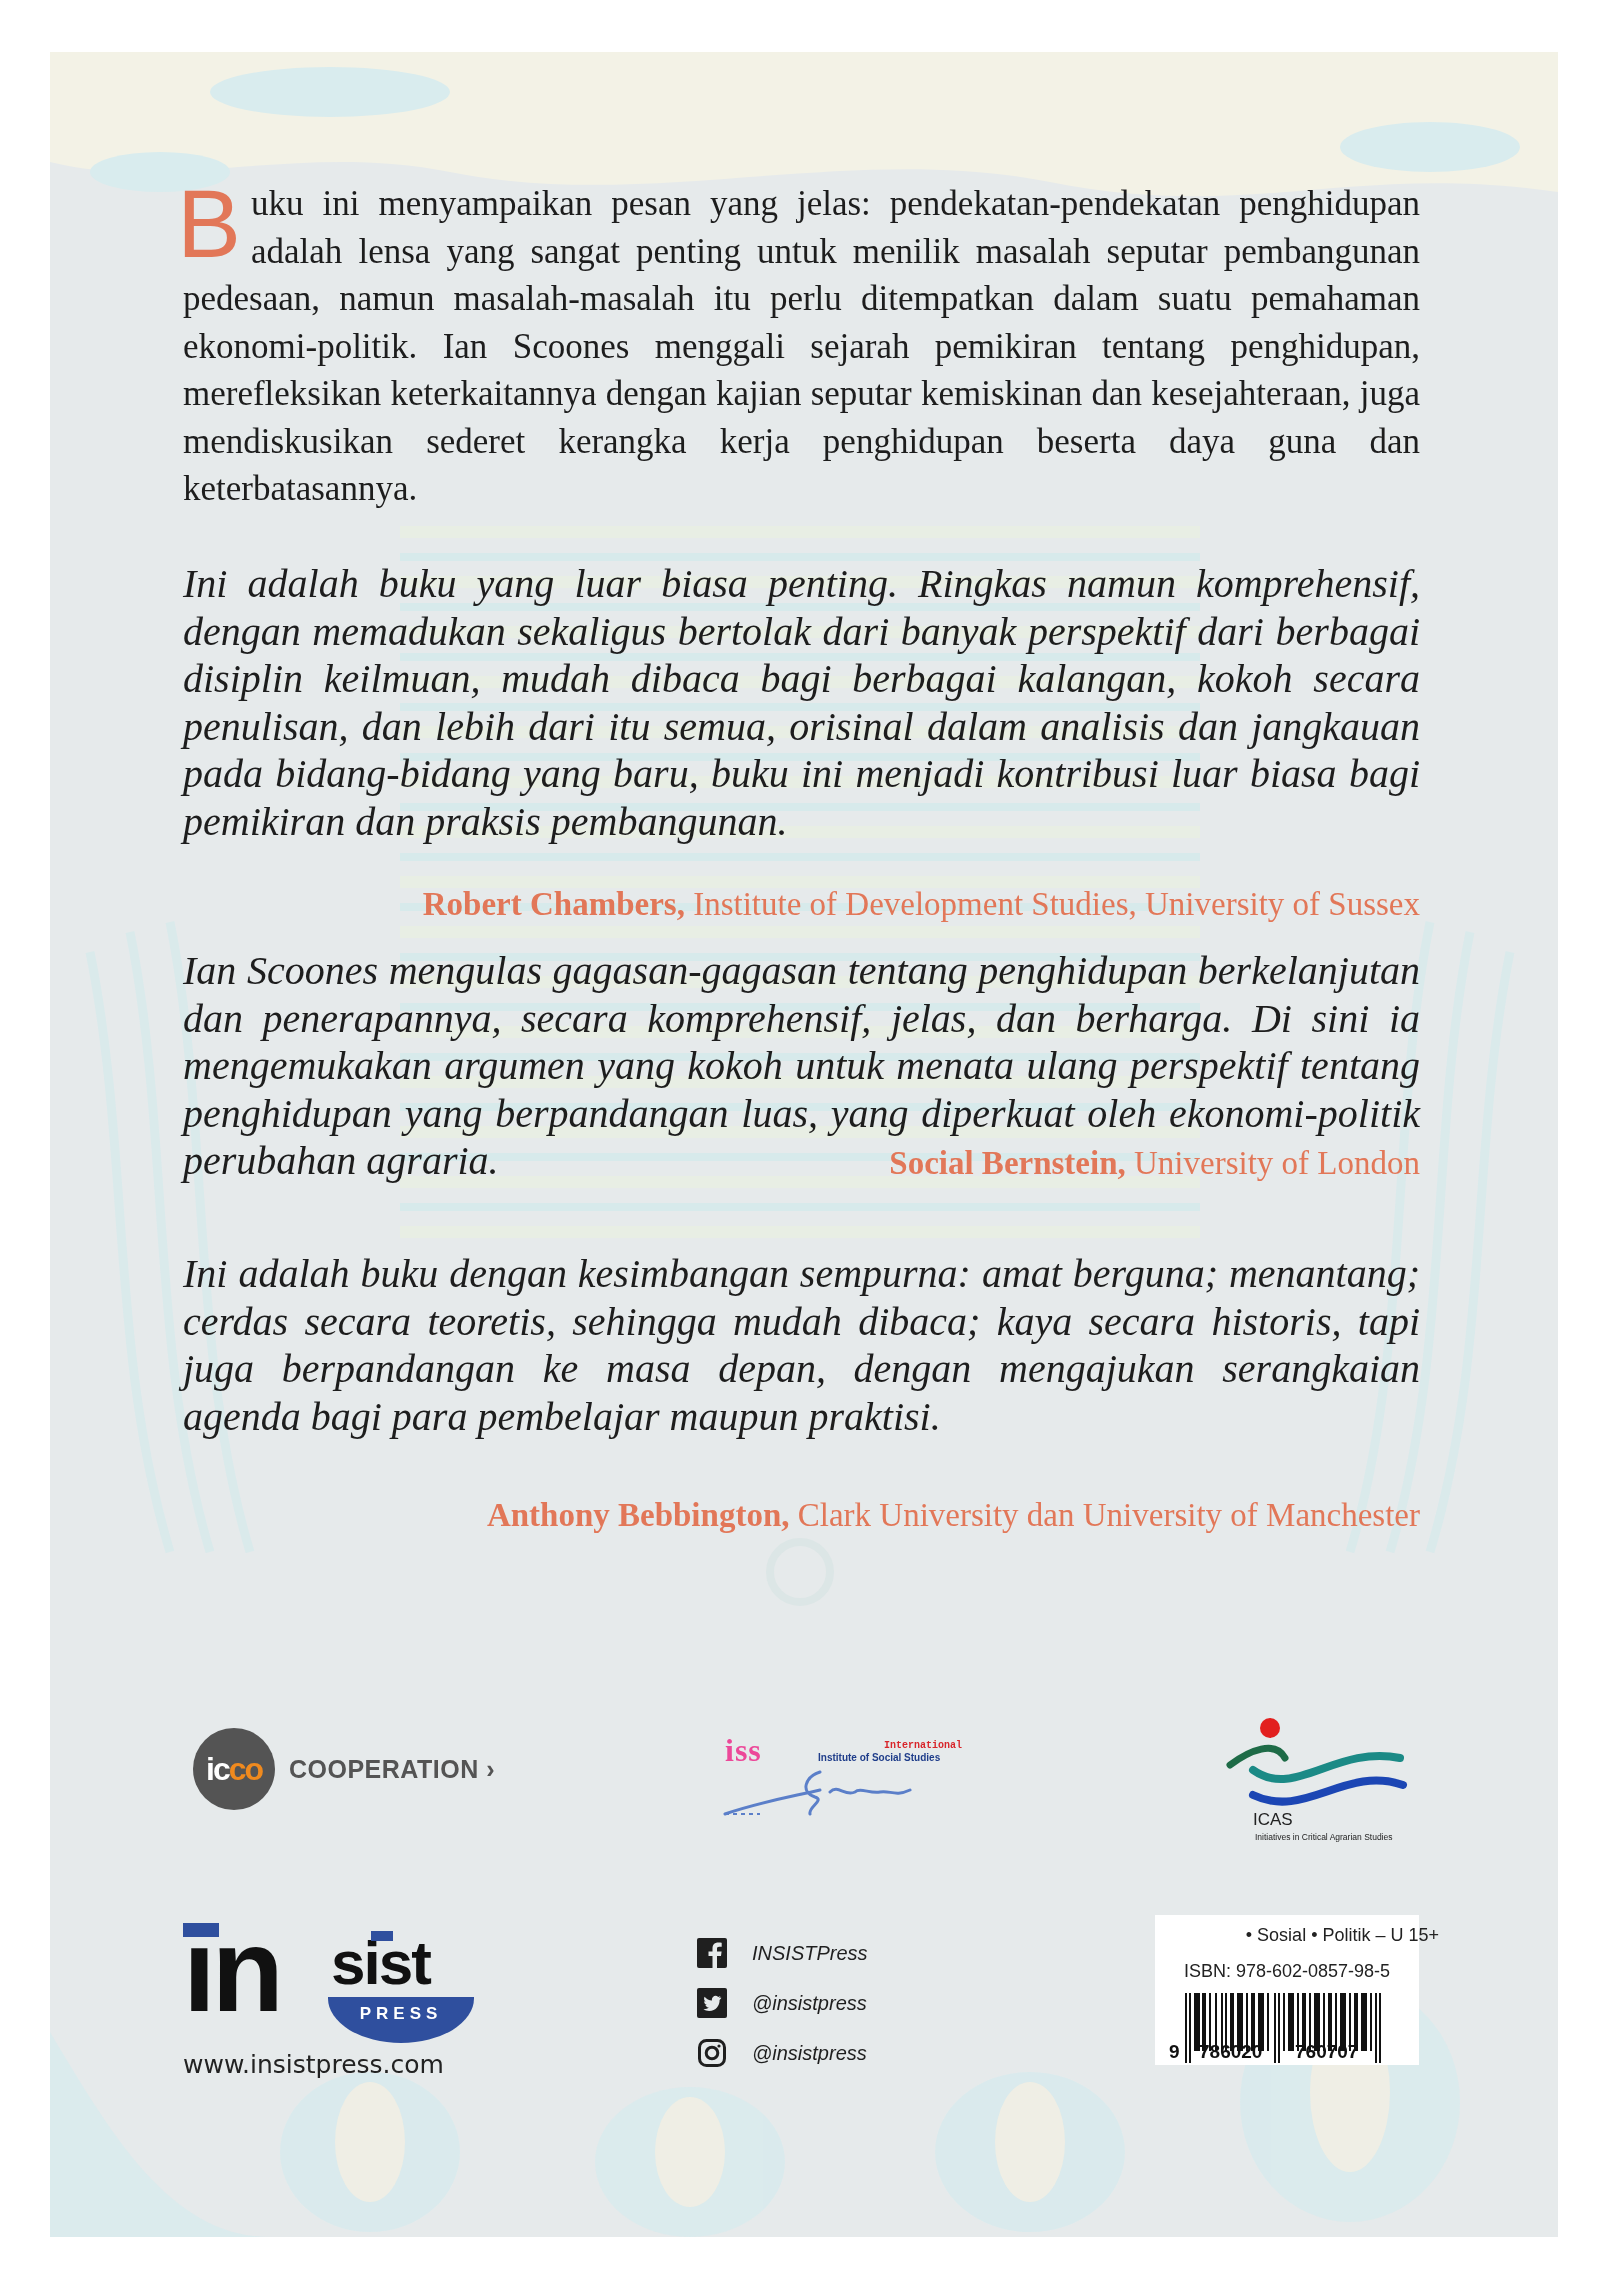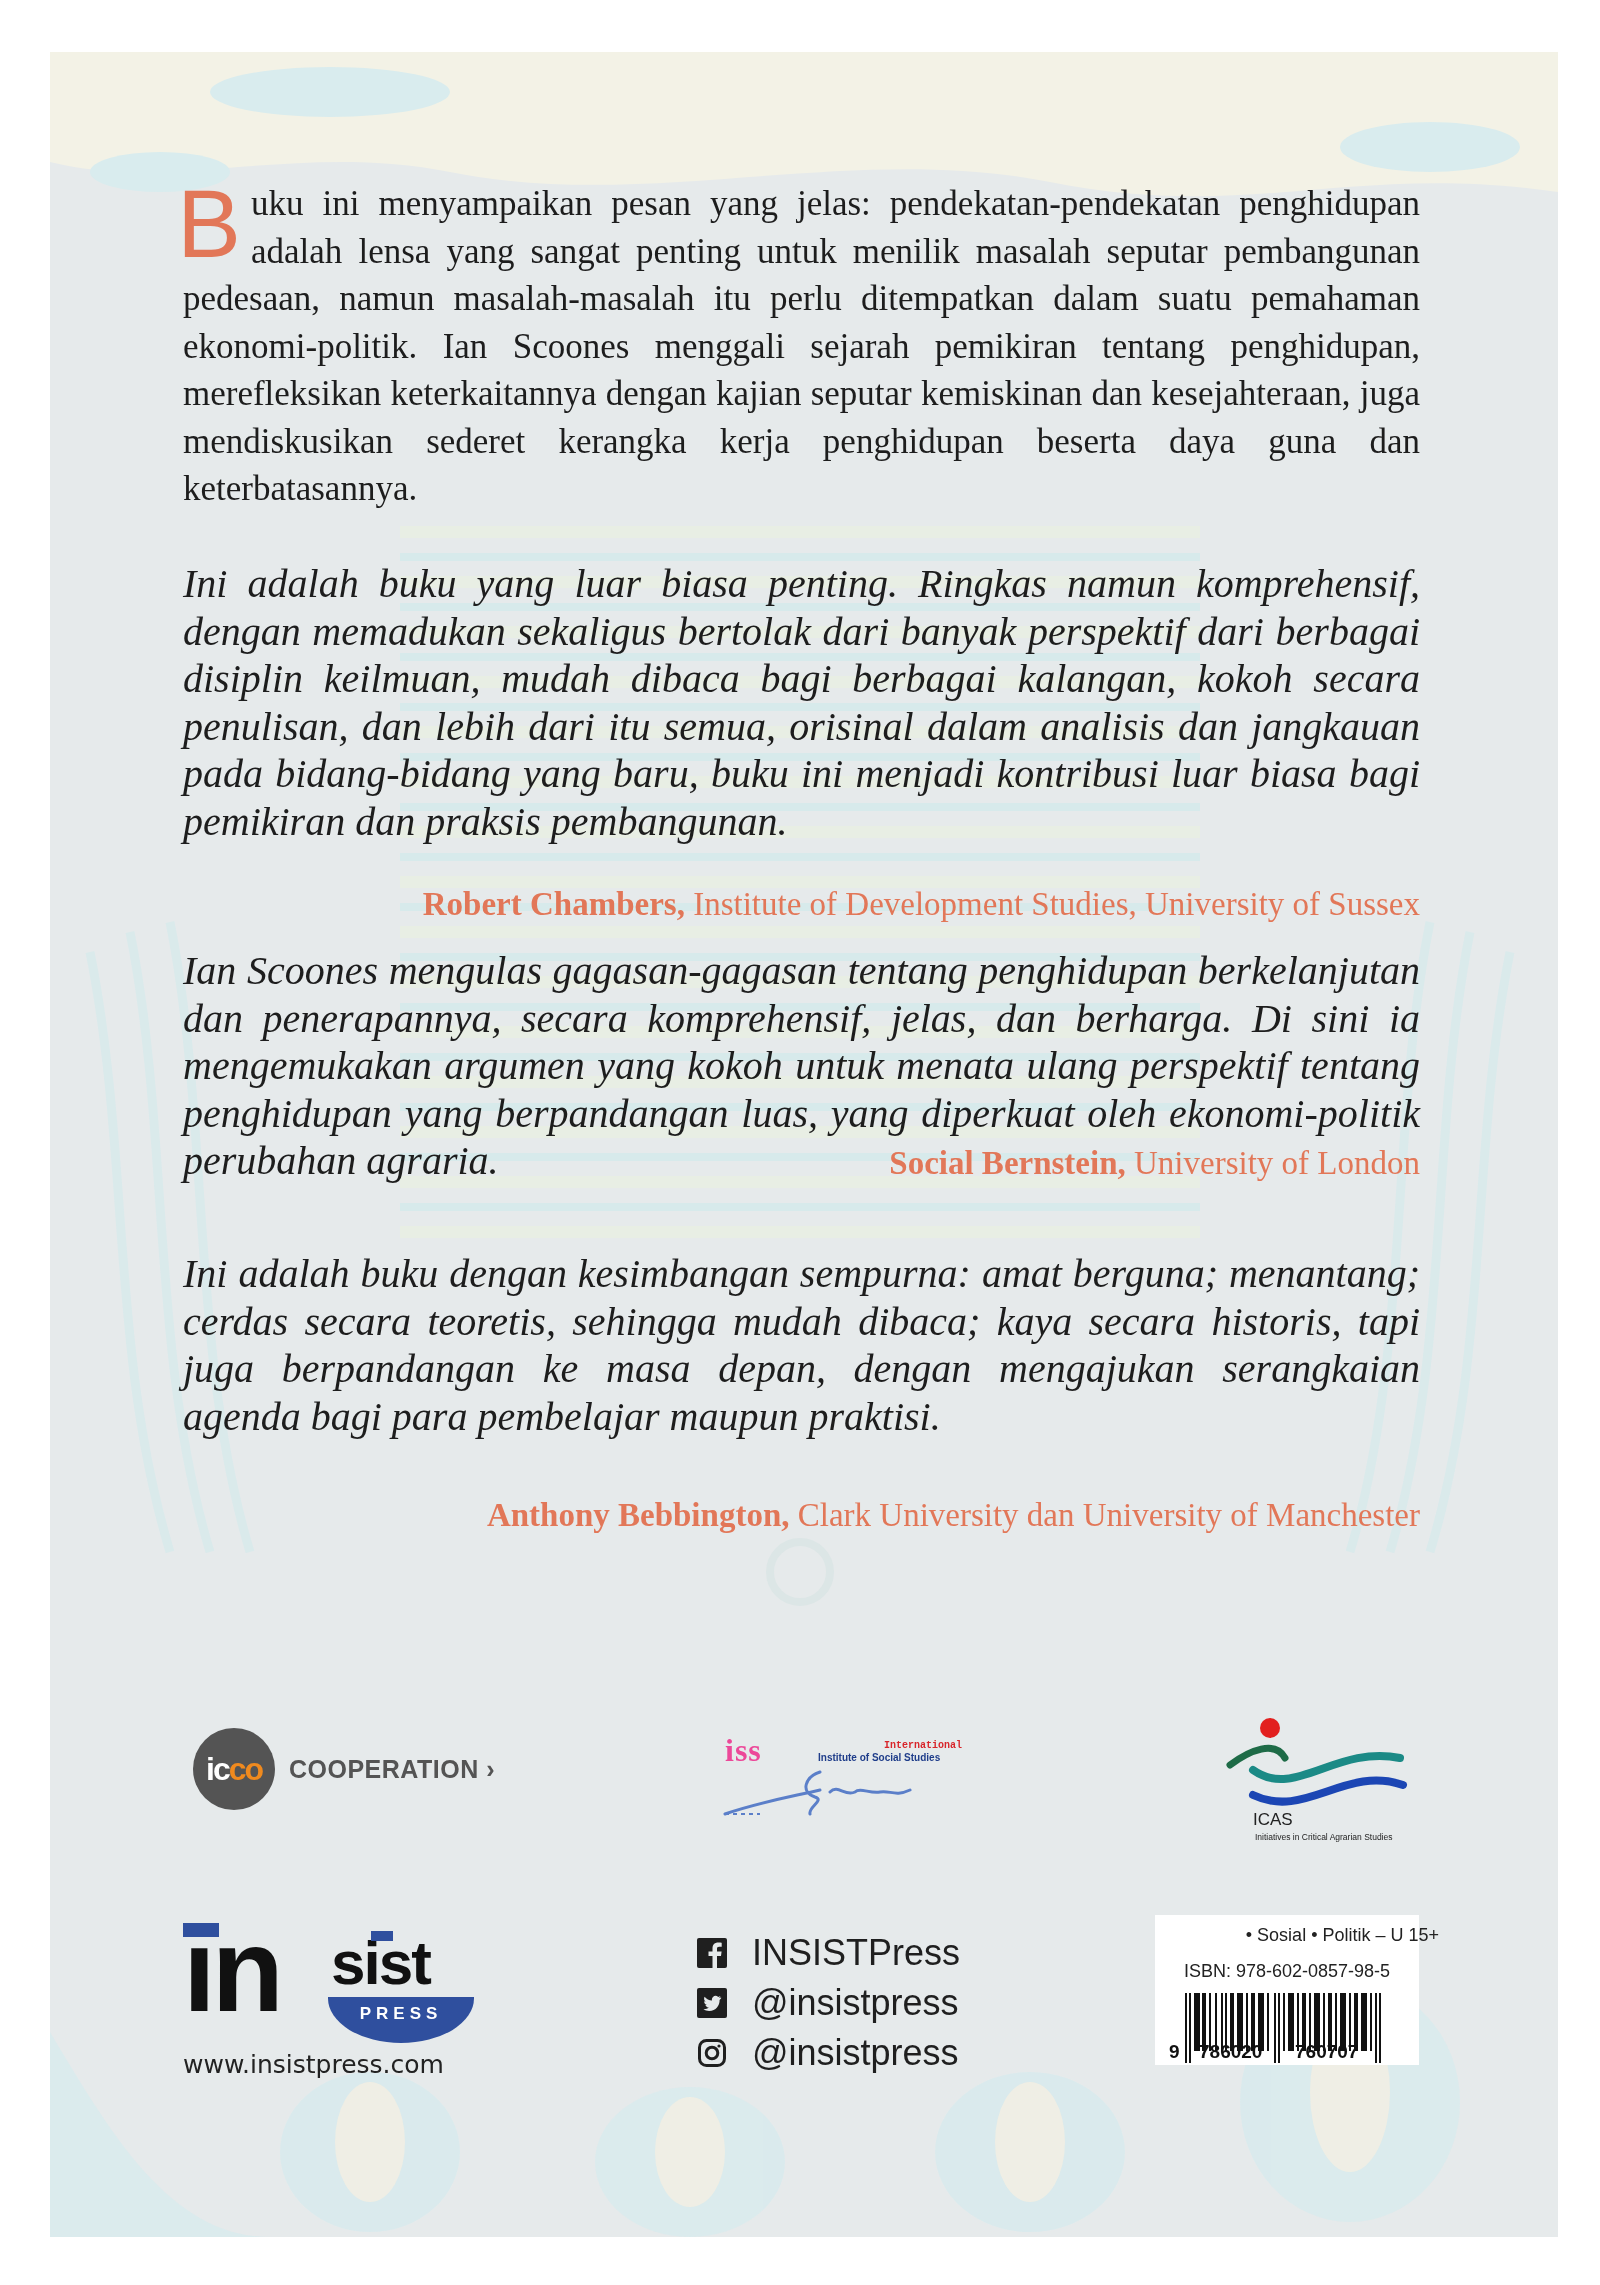--- a/index.html
+++ b/index.html
@@ -62,21 +62,21 @@
   .insist-press {
     position:absolute; left:145px; top:82px; width:146px; height:46px; background:#2f4f9e;
     border-radius:0 0 75px 75px / 0 0 46px 46px; color:#fff; text-align:center;
     font-family:"Liberation Sans", sans-serif; font-weight:bold; font-size:17px; letter-spacing:5px; line-height:34px;
   }
   .insist-url { position:absolute; left:183px; top:2050px; font-family:"DejaVu Sans", sans-serif; font-size:25px; color:#222; }
 
   .social { position:absolute; left:696px; top:1928px; }
   .social-row { display:flex; align-items:center; height:50px; gap:24px; }
   .social-row .ico { width:32px; height:32px; display:flex; align-items:center; justify-content:center; }
-  .social-row .txt { font-family:"Liberation Sans", sans-serif; font-size:36px; color:#1f1f1f; }
+  .social-row .txt { font-family:"Liberation Sans", sans-serif; font-size:20px; color:#1f1f1f;font-style:italic; }
 
   .isbn-box { position:absolute; left:1155px; top:1915px; width:264px; height:150px; background:#ffffff; }
   .isbn-cat { position:absolute; left:0; width:284px; top:10px; text-align:right; font-family:"Liberation Sans", sans-serif; font-size:18px; color:#222; }
   .isbn-num { position:absolute; left:0; width:264px; top:46px; text-align:center; font-family:"Liberation Sans", sans-serif; font-size:18px; color:#222; }
   .barcode { position:absolute; left:20px; top:78px; }
   .bc-digits { position:absolute; top:126px; font-family:"Liberation Sans", sans-serif; font-weight:bold; font-size:19px; color:#111; }
 </style>
 </head>
 <body>
 

